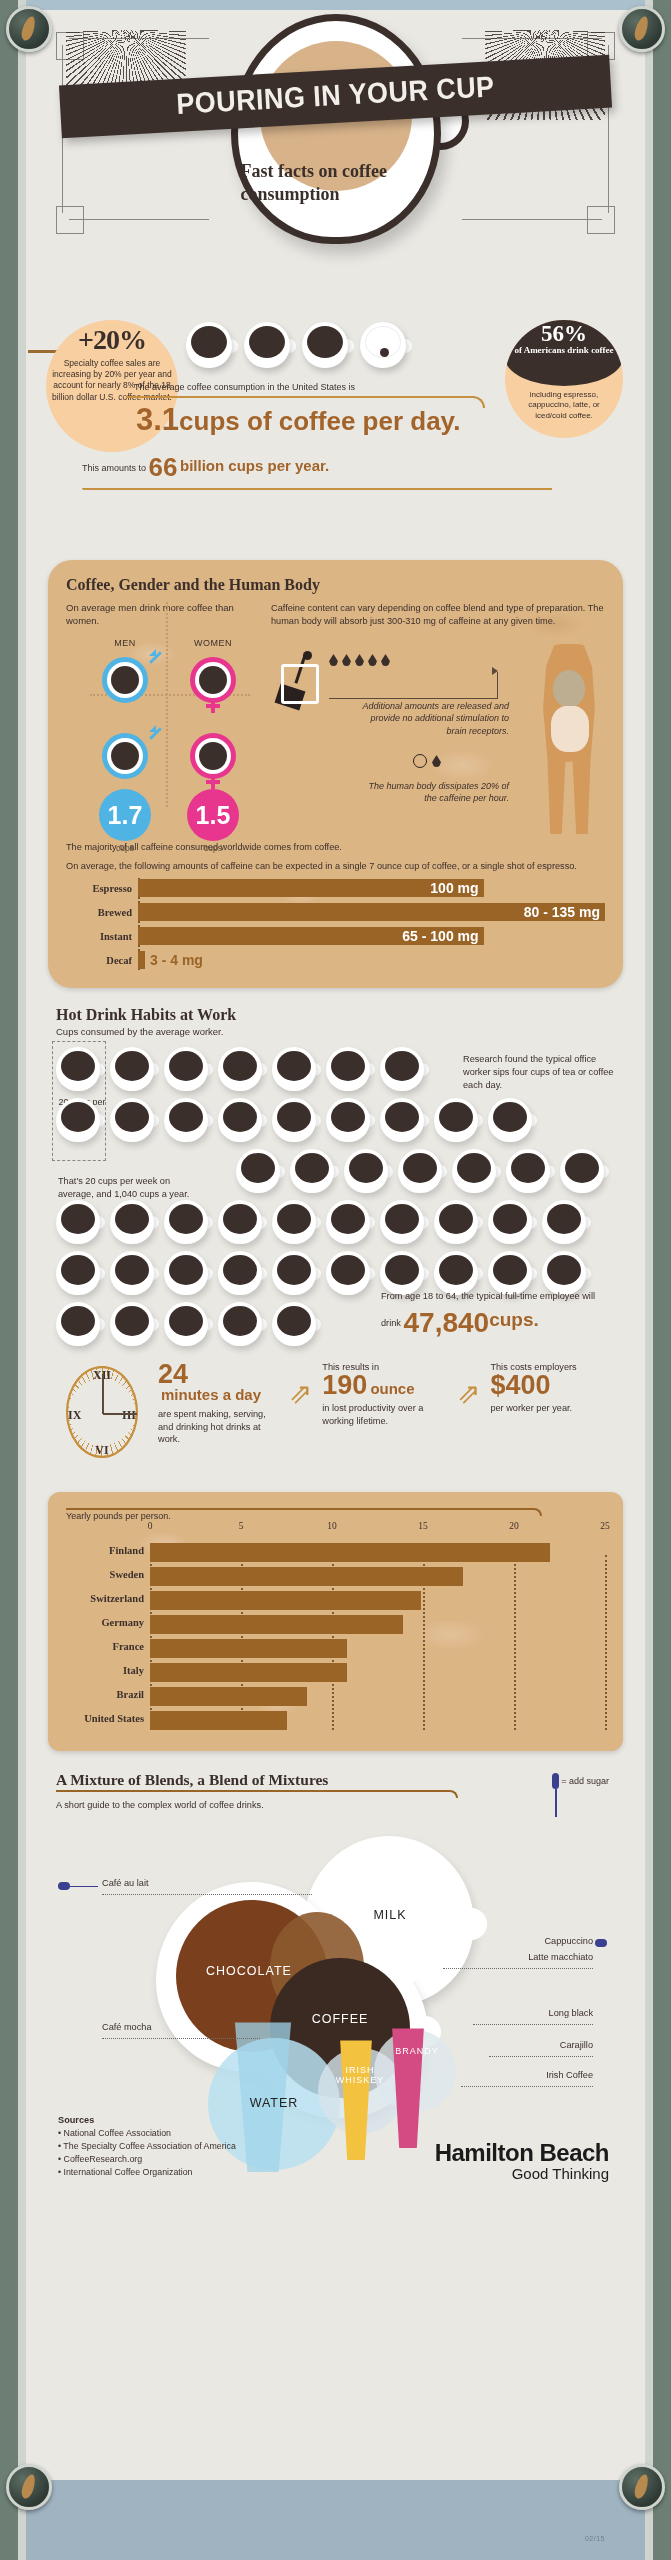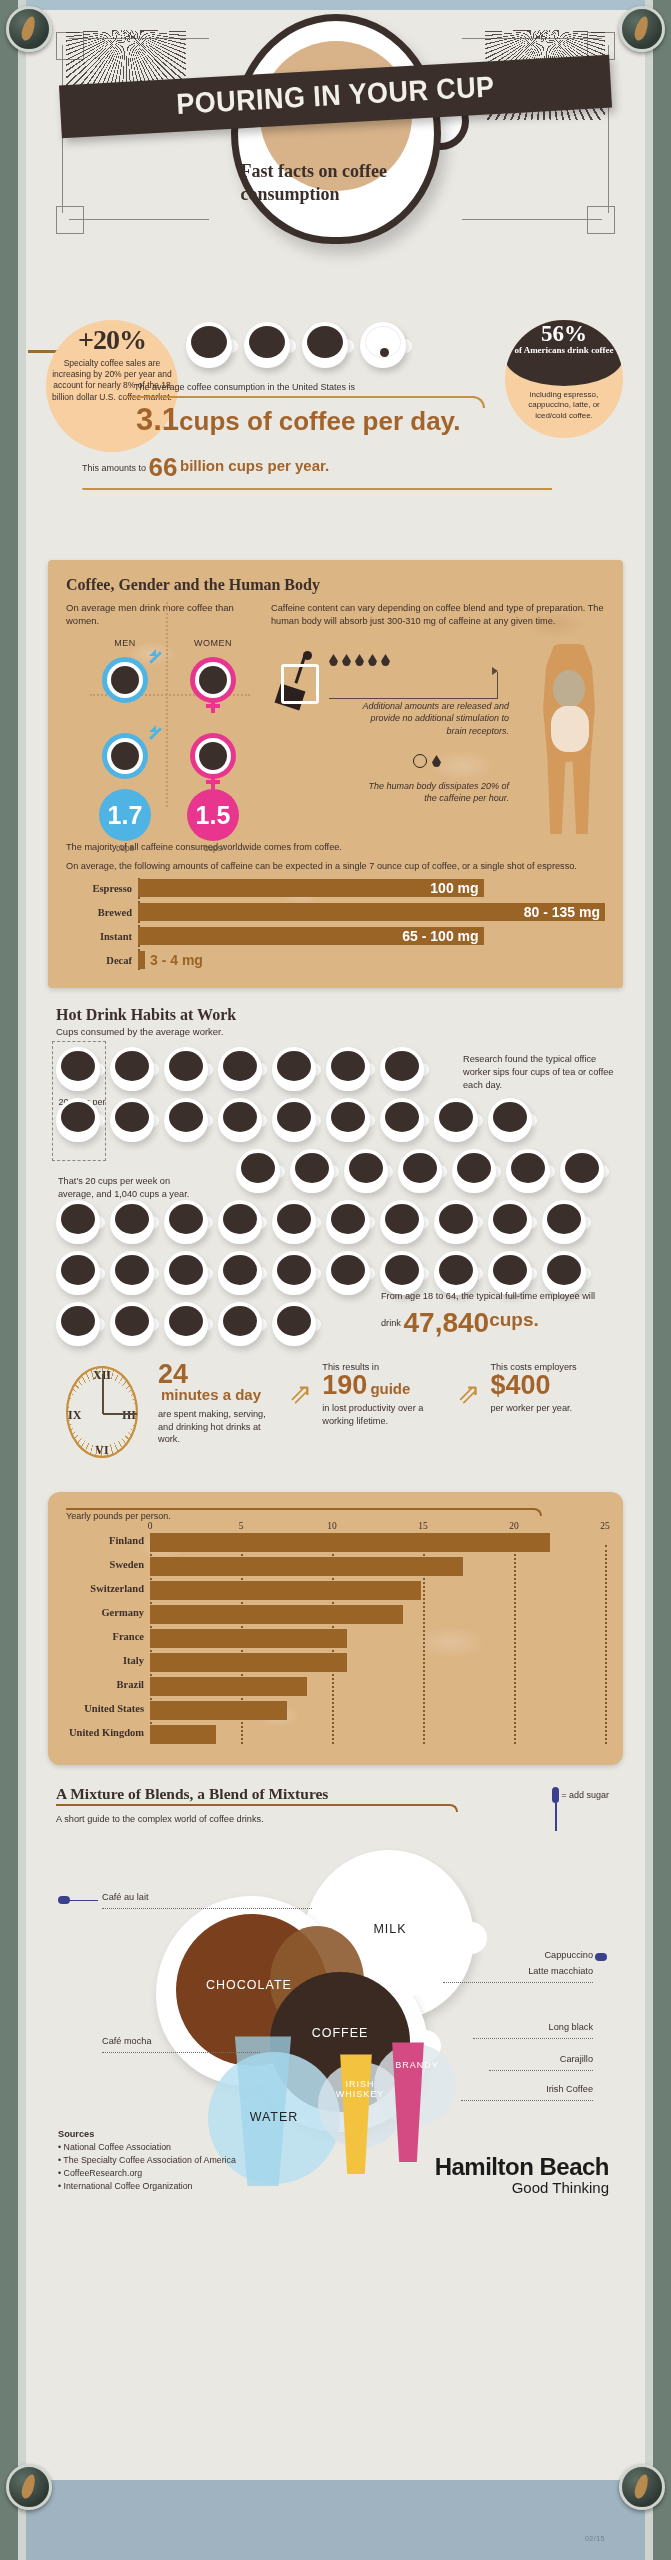--- a/index.html
+++ b/index.html
@@ -87,21 +87,21 @@
   .ruleB{position:absolute;left:56px;top:178px;width:470px;height:0;border-top:2px solid #c7903f;border-radius:0 0 0 10px}
   .circ56{position:absolute;right:22px;top:10px;width:118px;height:118px;border-radius:50%;background:#f7cfa1;
     text-align:center;overflow:hidden}
   .circ56 .dome{position:absolute;left:0;right:0;top:0;height:66px;background:#3b2f2b;
     border-radius:0 0 60% 60%/0 0 34px 34px;color:#fff;padding-top:2px;box-sizing:border-box}
   .circ56 .p56{font-family:"Liberation Serif",serif;font-weight:bold;font-size:23px;line-height:1}
   .circ56 .of{font-family:"Liberation Serif",serif;font-weight:bold;font-size:9px;line-height:1.2}
   .circ56 .incl{position:absolute;left:8px;right:8px;top:70px;font-size:8px;color:#3b2f2b;line-height:1.3}
 
   
-  .panel{position:relative;margin:0 22px;border-radius:4px;
+  .panel{position:relative;margin:0 22px;border-radius:24px;
     background:#dcb585;
     background-image:radial-gradient(ellipse 40px 20px at 18% 22%,rgba(255,255,255,.22),transparent 60%),
       radial-gradient(ellipse 55px 26px at 72% 48%,rgba(255,255,255,.18),transparent 60%),
       radial-gradient(ellipse 35px 18px at 44% 78%,rgba(255,255,255,.2),transparent 60%),
       radial-gradient(ellipse 50px 22px at 88% 15%,rgba(160,110,60,.16),transparent 60%);
     box-shadow:0 2px 5px rgba(0,0,0,.15);padding:16px 18px 14px;box-sizing:border-box}
   .panel h2{margin:0 0 4px;font-family:"Liberation Serif",serif;font-weight:bold;font-size:16px;color:#3b2f2b}
   .panel p{margin:0;font-size:9.5px;color:#3b2f2b;line-height:1.35}
 
   .genderwrap{position:relative;height:235px;margin-top:8px}
@@ -221,21 +221,21 @@
   .country{position:relative;margin:20px 22px 0;border-radius:12px;padding:14px 18px 16px;box-sizing:border-box;
     background:#dcb585;
     background-image:radial-gradient(ellipse 42px 20px at 20% 20%,rgba(255,255,255,.22),transparent 60%),
       radial-gradient(ellipse 58px 26px at 70% 55%,rgba(255,255,255,.18),transparent 60%),
       radial-gradient(ellipse 36px 18px at 40% 82%,rgba(255,255,255,.2),transparent 60%);
     box-shadow:0 2px 5px rgba(0,0,0,.15)}
   .country h2{margin:0;font-family:"Liberation Serif",serif;font-weight:bold;font-size:16px;color:#3b2f2b}
   .country .uline{margin-top:2px;height:0;border-top:2px solid #9a6426;border-radius:0 8px 0 0;
     border-right:2px solid #9a6426;height:6px;width:88%}
   .country .sub{font-size:9px;color:#3b2f2b;margin-top:-5px}
-  .cchart{position:relative;margin-top:0;padding-left:84px}
+  .cchart{position:relative;margin-top:10px;padding-left:84px}
   .cgrid{position:absolute;left:84px;right:0;top:0;bottom:0}
   .cgrid span{position:absolute;top:12px;bottom:0;border-left:2px dotted #7a5a33}
   .cticks{position:relative;height:12px;margin-left:84px}
   .cticks b{position:absolute;transform:translateX(-50%);font-size:9.5px;color:#3b2f2b;font-weight:normal;
     font-family:"Liberation Serif",serif}
   .crow2{position:relative;height:19px;margin-bottom:5px}
   .crow2 .lab{position:absolute;left:-84px;width:78px;text-align:right;top:2px;
     font-family:"Liberation Serif",serif;font-weight:bold;font-size:10.5px;color:#3b2f2b}
   .crow2 .bar{position:absolute;left:0;top:0;height:19px;background:#9a6426}
 
@@ -743,21 +743,21 @@
         <div class="hand h"></div>
           <div class="hand m"></div>
       </div>
       <div class="stat24">
         <span class="n">24</span><span class="u">minutes a day</span>
         <p>are spent making, serving, and drinking hot drinks at work.</p>
       </div>
       <div class="arrowglyph">⇗</div>
       <div class="statx">
         <div class="cap">This results in</div>
-        <span class="n">190</span><span class="u">guide</span>
+        <span class="n">190</span><span class="u">ounce</span>
         <p>in lost productivity over a working lifetime.</p>
       </div>
       <div class="arrowglyph">⇗</div>
       <div class="statx">
         <div class="cap">This costs employers</div>
         <span class="n">$400</span>
         <p>per worker per year.</p>
       </div>
     </div>
 
@@ -807,24 +807,20 @@
               <span class="bar" style="width: 43.2%;"></span>
             </div>
             <div class="crow2">
               <span class="lab">Brazil</span>
               <span class="bar" style="width: 34.4%;"></span>
             </div>
             <div class="crow2">
               <span class="lab">United States</span>
               <span class="bar" style="width: 30%;"></span>
             </div>
-            <div class="crow2">
-              <span class="lab">United Kingdom</span>
-              <span class="bar" style="width: 14.4%;"></span>
-            </div>
           </div>
       </div>
     </div>
 
     <div class="blends">
       <h2>A Mixture of Blends, a Blend of Mixtures</h2>
       <div class="bline"></div>
       <div class="sub">A short guide to the complex world of coffee drinks.</div>
       <div class="legend">
         <span class="sugar">

